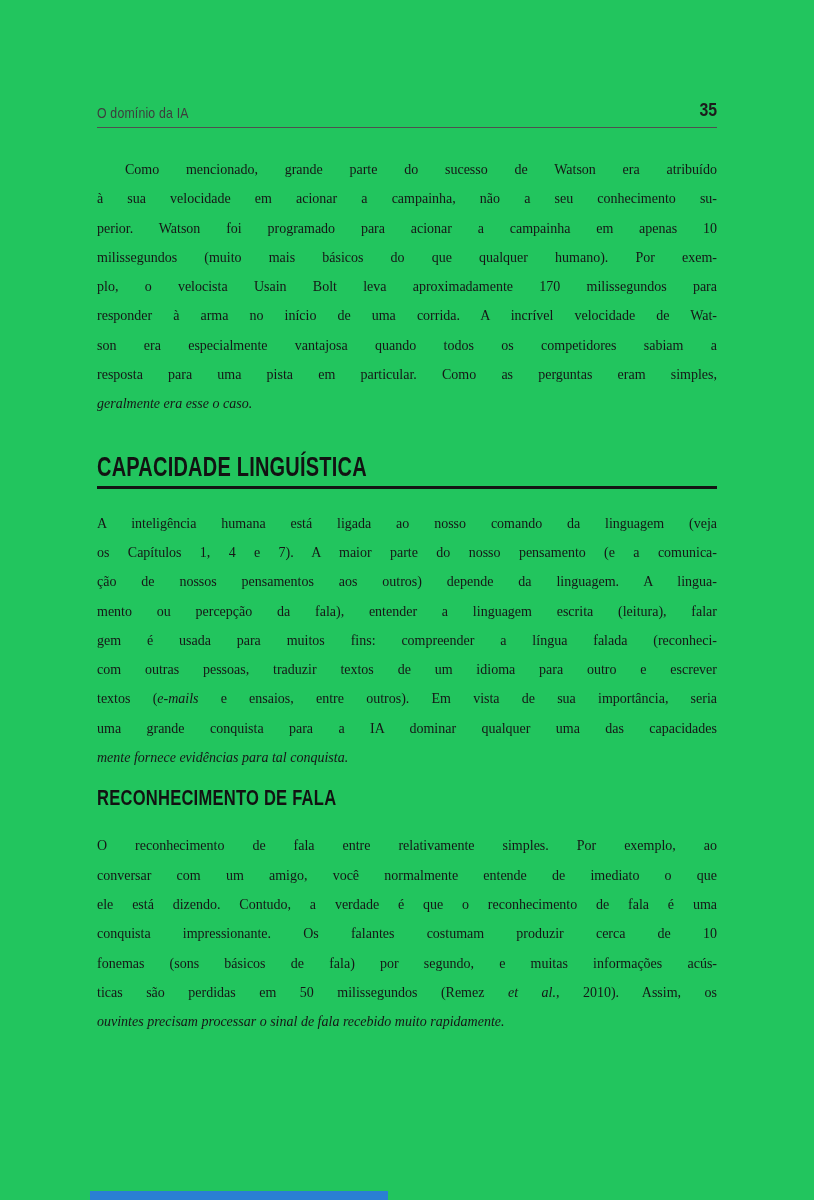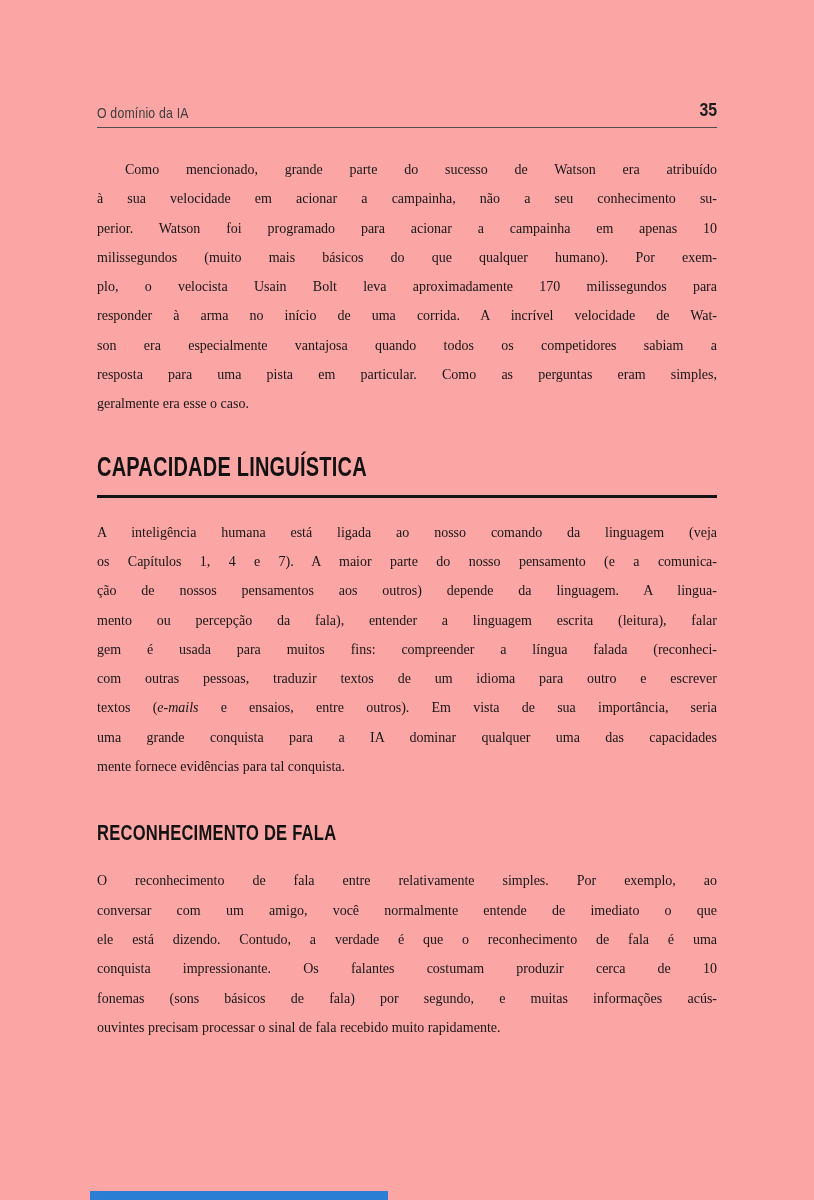--- a/index.html
+++ b/index.html
@@ -1,20 +1,20 @@
 <!DOCTYPE html>
 <html><head>
 <meta charset="utf-8">
 <style>
   html,body { margin:0; padding:0; background:#ffffff; }
   .page {
     position: relative;
     width: 814px;
     height: 1200px;
-    background: #fca5a5;
+    background: #22c55e;
     overflow: hidden;
     font-family: "Liberation Serif", "DejaVu Serif", serif;
   }
   .content {
     position: absolute;
     left: 97px;
     top: 100px;
     width: 620px;
   }
   
@@ -49,43 +49,42 @@
   .p2 { margin-top: 20px; }
   .p3 { margin-top: 19px; }
   .jl {
     font-size: 14px;
     line-height: 29.3px;
     color: #161616;
     text-align: justify;
     text-align-last: justify;
     white-space: normal;
   }
-  .ll { text-align-last: left; }
+  .ll { text-align-last: left; font-style: italic; }
   .ind { text-indent: 28px; }
   .it { font-style: italic; font-family: Liberation Serif, serif; }
   
   .h1 {
     margin-top: 33px;
     border-bottom: 3px solid #141414;
-    padding-bottom: 9px;
     line-height: 30px;
   }
   .h1 .htxt {
     font-family: "Liberation Sans", "DejaVu Sans", sans-serif;
     font-weight: bold;
     font-size: 27px;
     color: #121212;
     display: inline-block;
     transform: scaleX(0.74);
     transform-origin: left center;
     letter-spacing: 0.3px;
     white-space: nowrap;
   }
   .h2 {
-    margin-top: 40px;
+    margin-top: 14px;
     line-height: 25px;
   }
   .h2 .htxt {
     font-family: "Liberation Sans", "DejaVu Sans", sans-serif;
     font-weight: bold;
     font-size: 21.5px;
     color: #121212;
     display: inline-block;
     transform: scaleX(0.77);
     transform-origin: left center;
@@ -143,19 +142,20 @@
     <div class="h2">
       <span class="htxt">RECONHECIMENTO DE FALA</span>
     </div>
 
     <div class="para p3">
       <div class="jl">O reconhecimento de fala entre relativamente simples. Por exemplo, ao</div>
       <div class="jl">conversar com um amigo, você normalmente entende de imediato o que</div>
       <div class="jl">ele está dizendo. Contudo, a verdade é que o reconhecimento de fala é uma</div>
       <div class="jl">conquista impressionante. Os falantes costumam produzir cerca de 10</div>
       <div class="jl">fonemas (sons básicos de fala) por segundo, e muitas informações acús-</div>
+      <div class="jl"><span>ticas são perdidas em 50 milissegundos (Remez </span><span class="it">et al.</span><span>, 2010). Assim, os</span></div>
       <div class="jl ll">ouvintes precisam processar o sinal de fala recebido muito rapidamente.</div>
     </div>
 
   </div>
 
   <div class="accentbar" style="background-color:#2a7fd4"></div>
 </div>
 
 </body></html>

